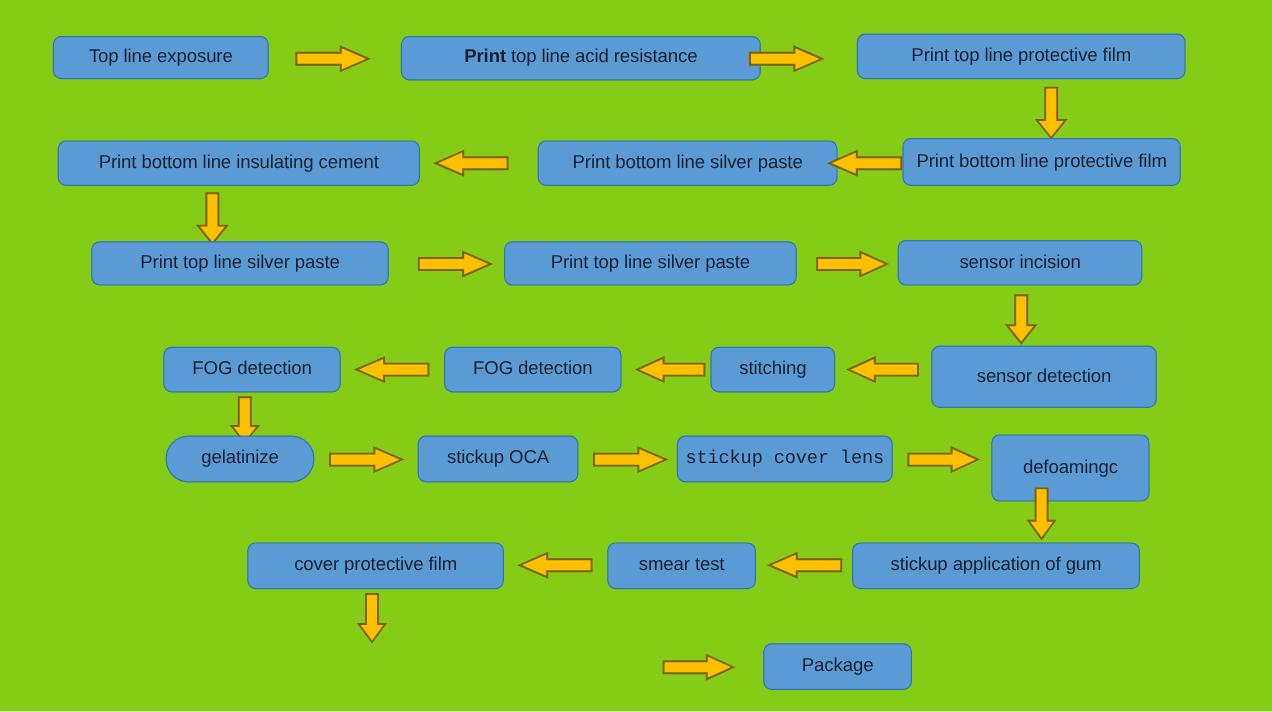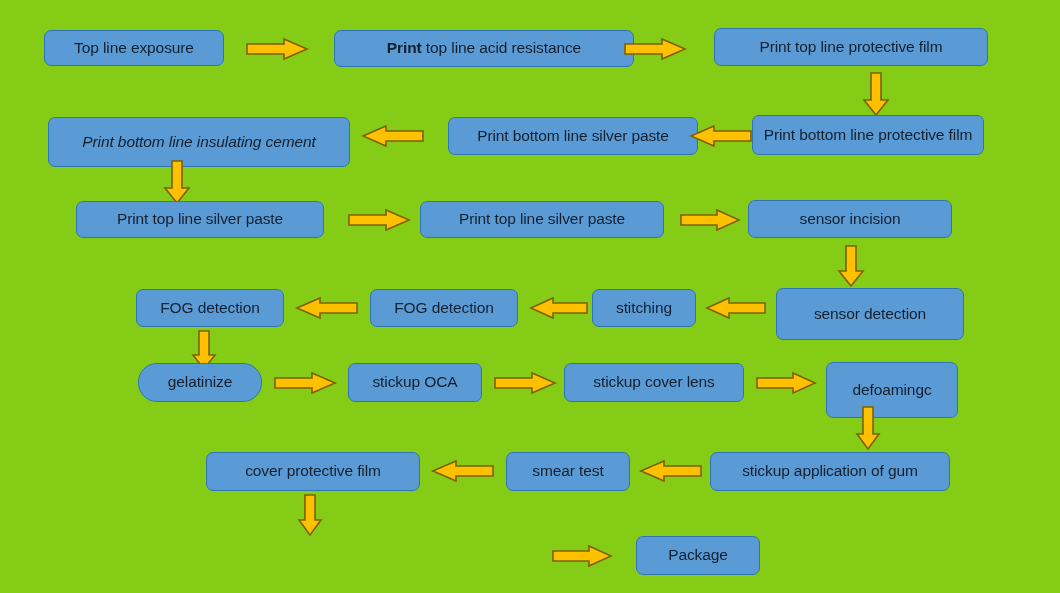--- a/index.html
+++ b/index.html
@@ -73,21 +73,21 @@
   <div class="node" style="left:714px; top:28px; width:274px; height:38px;">
     <span><span class="lead"></span><span>Print top line protective film</span></span>
   </div>
 
   <div class="arrow" style="left:863px; top:72px; width:26px; height:44px;">
     <svg width="26" height="44" viewBox="0 0 26 44">
       <polygon points="8,1 18,1 18,28 25,28 13,43 1,28 8,28" fill="#FFC000" stroke="#7F6000" stroke-width="1.6" stroke-linejoin="miter"></polygon>
     </svg>
   </div>
 
-  <div class="node" style="left:48px; top:117px; width:302px; height:50px;font-style:italic;">
+  <div class="node" style="left:48px; top:117px; width:302px; height:38px;">
     <span><span class="lead"></span><span>Print bottom line insulating cement</span></span>
   </div>
 
   <div class="arrow" style="left:362px; top:125px; width:62px; height:22px;">
     <svg width="62" height="22" viewBox="0 0 62 22">
       <polygon points="61,6 24,6 24,1 1,11 24,21 24,16 61,16" fill="#FFC000" stroke="#7F6000" stroke-width="1.6" stroke-linejoin="miter"></polygon>
     </svg>
   </div>
 
   <div class="node" style="left:428px; top:117px; width:250px; height:38px;margin-left:20px;">
@@ -193,21 +193,21 @@
   <div class="node" style="left:348px; top:363px; width:134px; height:39px;">
     <span><span class="lead"></span><span>stickup OCA</span></span>
   </div>
 
   <div class="arrow" style="left:494px; top:372px; width:62px; height:22px;">
     <svg width="62" height="22" viewBox="0 0 62 22">
       <polygon points="1,6 38,6 38,1 61,11 38,21 38,16 1,16" fill="#FFC000" stroke="#7F6000" stroke-width="1.6" stroke-linejoin="miter"></polygon>
     </svg>
   </div>
 
-  <div class="node" style="left:564px; top:363px; width:180px; height:39px;">
+  <div class="node" style="left:564px; top:363px; width:180px; height:39px;font-family:Liberation Mono, monospace;">
     <span><span class="lead"></span><span>stickup cover lens</span></span>
   </div>
 
   <div class="arrow" style="left:756px; top:372px; width:60px; height:22px;">
     <svg width="60" height="22" viewBox="0 0 60 22">
       <polygon points="1,6 37,6 37,1 59,11 37,21 37,16 1,16" fill="#FFC000" stroke="#7F6000" stroke-width="1.6" stroke-linejoin="miter"></polygon>
     </svg>
   </div>
 
   <div class="node" style="left:826px; top:362px; width:132px; height:56px;">

